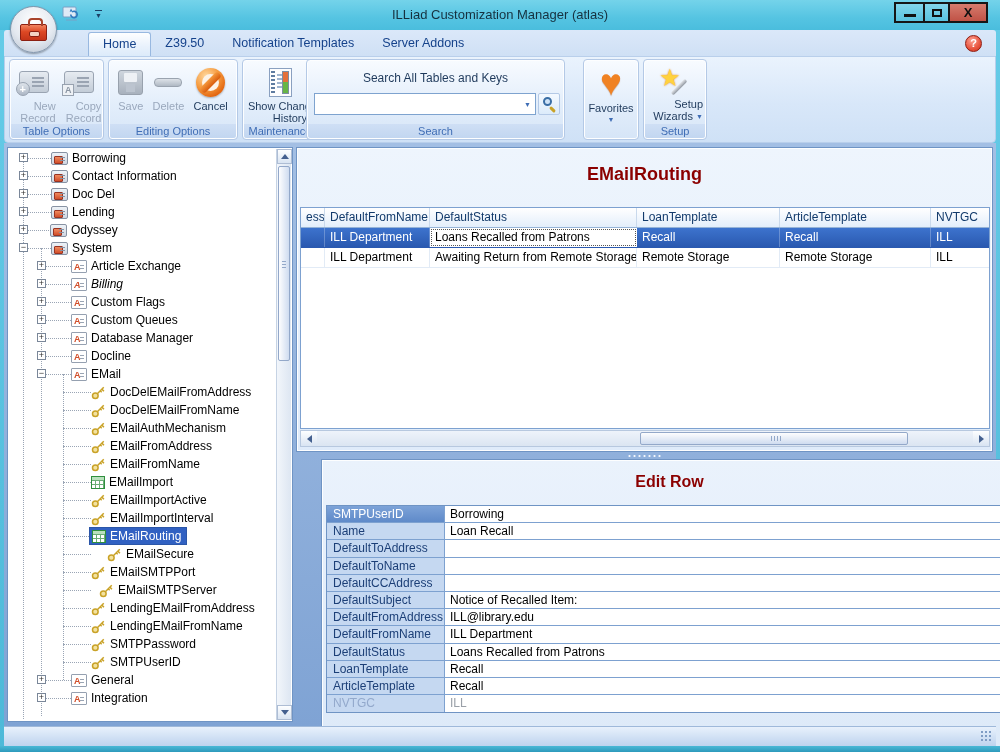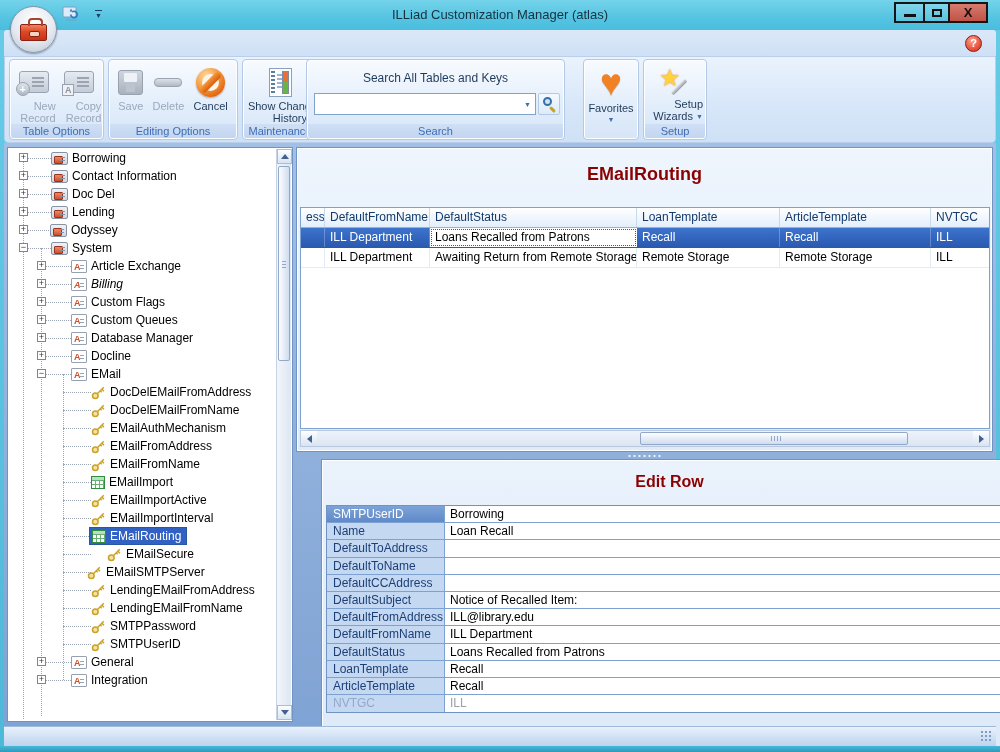--- a/index.html
+++ b/index.html
@@ -239,20 +239,26 @@
     <div class="wbtn close">
         <span class="glyph-x">X</span>
       </div>
   </div>
 </div>
 <div class="appbtn">
   <div class="toolbox"></div>
 </div>
 
 <div class="tabrow">
+  <div class="tabs" id="tabs">
+      <div class="tab active">Home</div>
+      <div class="tab">Z39.50</div>
+      <div class="tab">Notification Templates</div>
+      <div class="tab">Server Addons</div>
+    </div>
   <div class="helpbtn">?</div>
 </div>
 
 <div class="ribbon">
 
   <div class="rgroup" style="left:4px;width:95px;">
     <div class="btnrow">
       <div class="bigbtn disabled">
         <div class="bicon">
             <div class="rec-icon">
@@ -554,21 +560,31 @@
           <div class="rowline" style="left: 96px;">
             <svg class="i-key" viewBox="0 0 16 16">
               <circle cx="4.6" cy="11.4" r="3" fill="#f3e2a0" stroke="#c9a227" stroke-width="1.6"></circle>
               <path d="M7 9 L13.6 2.4 M11.6 4.4 l2.2 2.2 M9.8 6.2 l1.6 1.6" stroke="#c9a227" stroke-width="1.6" fill="none"></path>
             </svg>
             <span>EMailSecure</span>
           </div>
         </div>
         <div class="tree-row">
           <div class="tree-stub" style="left: 54px; width: 28px;"></div>
-          <div class="rowline" style="left: 76px;">
+          <div class="rowline" style="left: 80px;">
+            <svg class="i-key" viewBox="0 0 16 16">
+              <circle cx="4.6" cy="11.4" r="3" fill="#f3e2a0" stroke="#c9a227" stroke-width="1.6"></circle>
+              <path d="M7 9 L13.6 2.4 M11.6 4.4 l2.2 2.2 M9.8 6.2 l1.6 1.6" stroke="#c9a227" stroke-width="1.6" fill="none"></path>
+            </svg>
+            <span>EMailSMTPPort</span>
+          </div>
+        </div>
+        <div class="tree-row">
+          <div class="tree-stub" style="left: 54px; width: 28px;"></div>
+          <div class="rowline" style="left: 88px;">
             <svg class="i-key" viewBox="0 0 16 16">
               <circle cx="4.6" cy="11.4" r="3" fill="#f3e2a0" stroke="#c9a227" stroke-width="1.6"></circle>
               <path d="M7 9 L13.6 2.4 M11.6 4.4 l2.2 2.2 M9.8 6.2 l1.6 1.6" stroke="#c9a227" stroke-width="1.6" fill="none"></path>
             </svg>
             <span>EMailSMTPServer</span>
           </div>
         </div>
         <div class="tree-row">
           <div class="tree-stub" style="left: 54px; width: 28px;"></div>
           <div class="rowline" style="left: 80px;">

